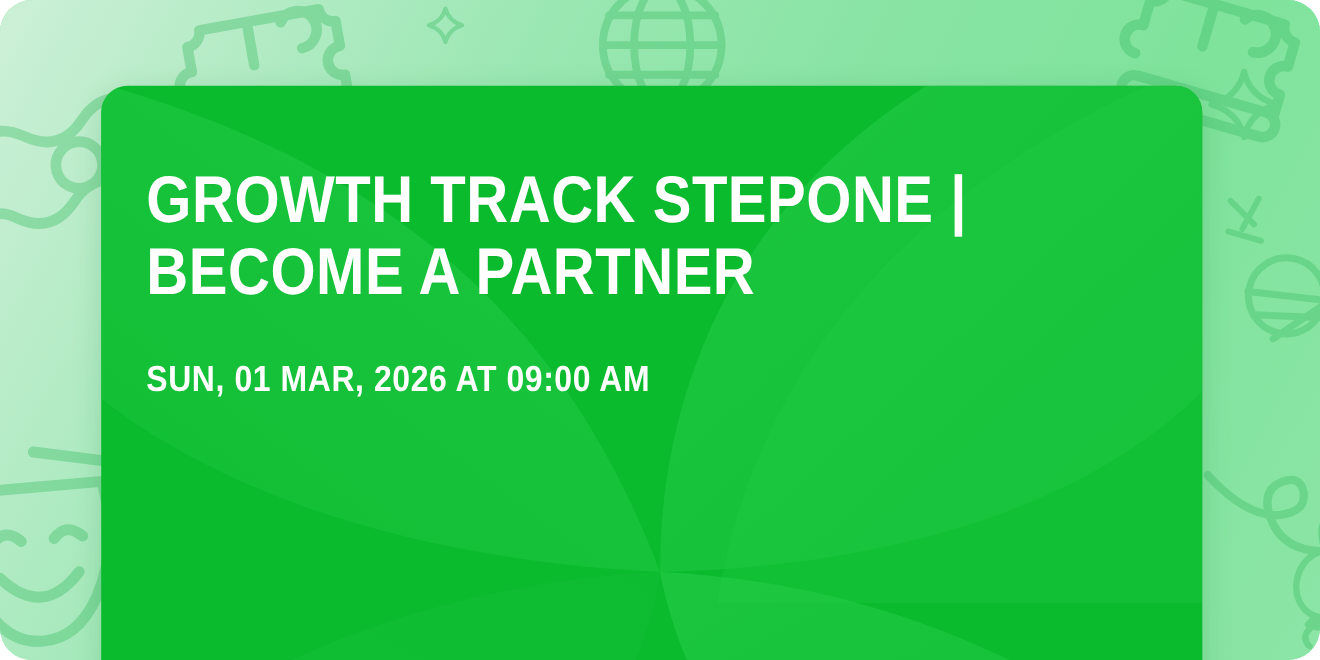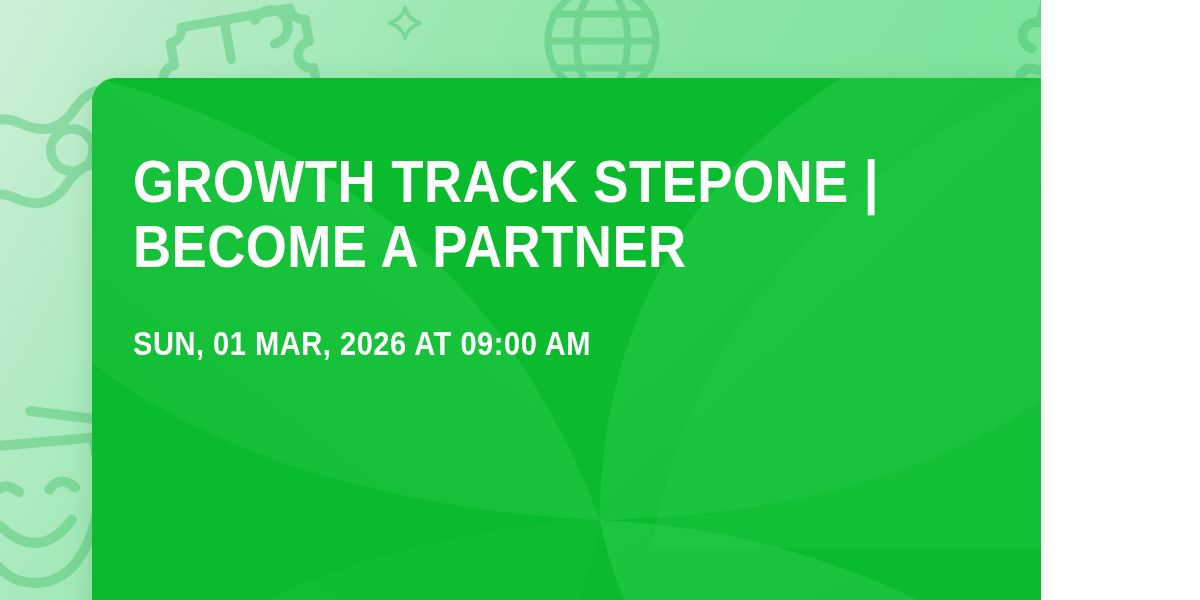--- a/index.html
+++ b/index.html
@@ -7,23 +7,24 @@
 
   html, body {
     width:1200px; height:600px;
     overflow:hidden;
     font-family:"Liberation Sans", sans-serif;
   }
 
   
   #banner-root{
     position:relative;
-    width:1041px; height:600px;
+    width:1200px; height:600px;
     overflow:hidden;
     background:#8BE5A4;
+    border-radius:29px;
   }
 
   .backdrop{
     position:absolute; inset:0;
     background:
       linear-gradient(118deg,
         #CDF0D7 0%,
         #B2EBC4 17%,
         #9AE7B2 34%,
         #88E4A3 55%,

